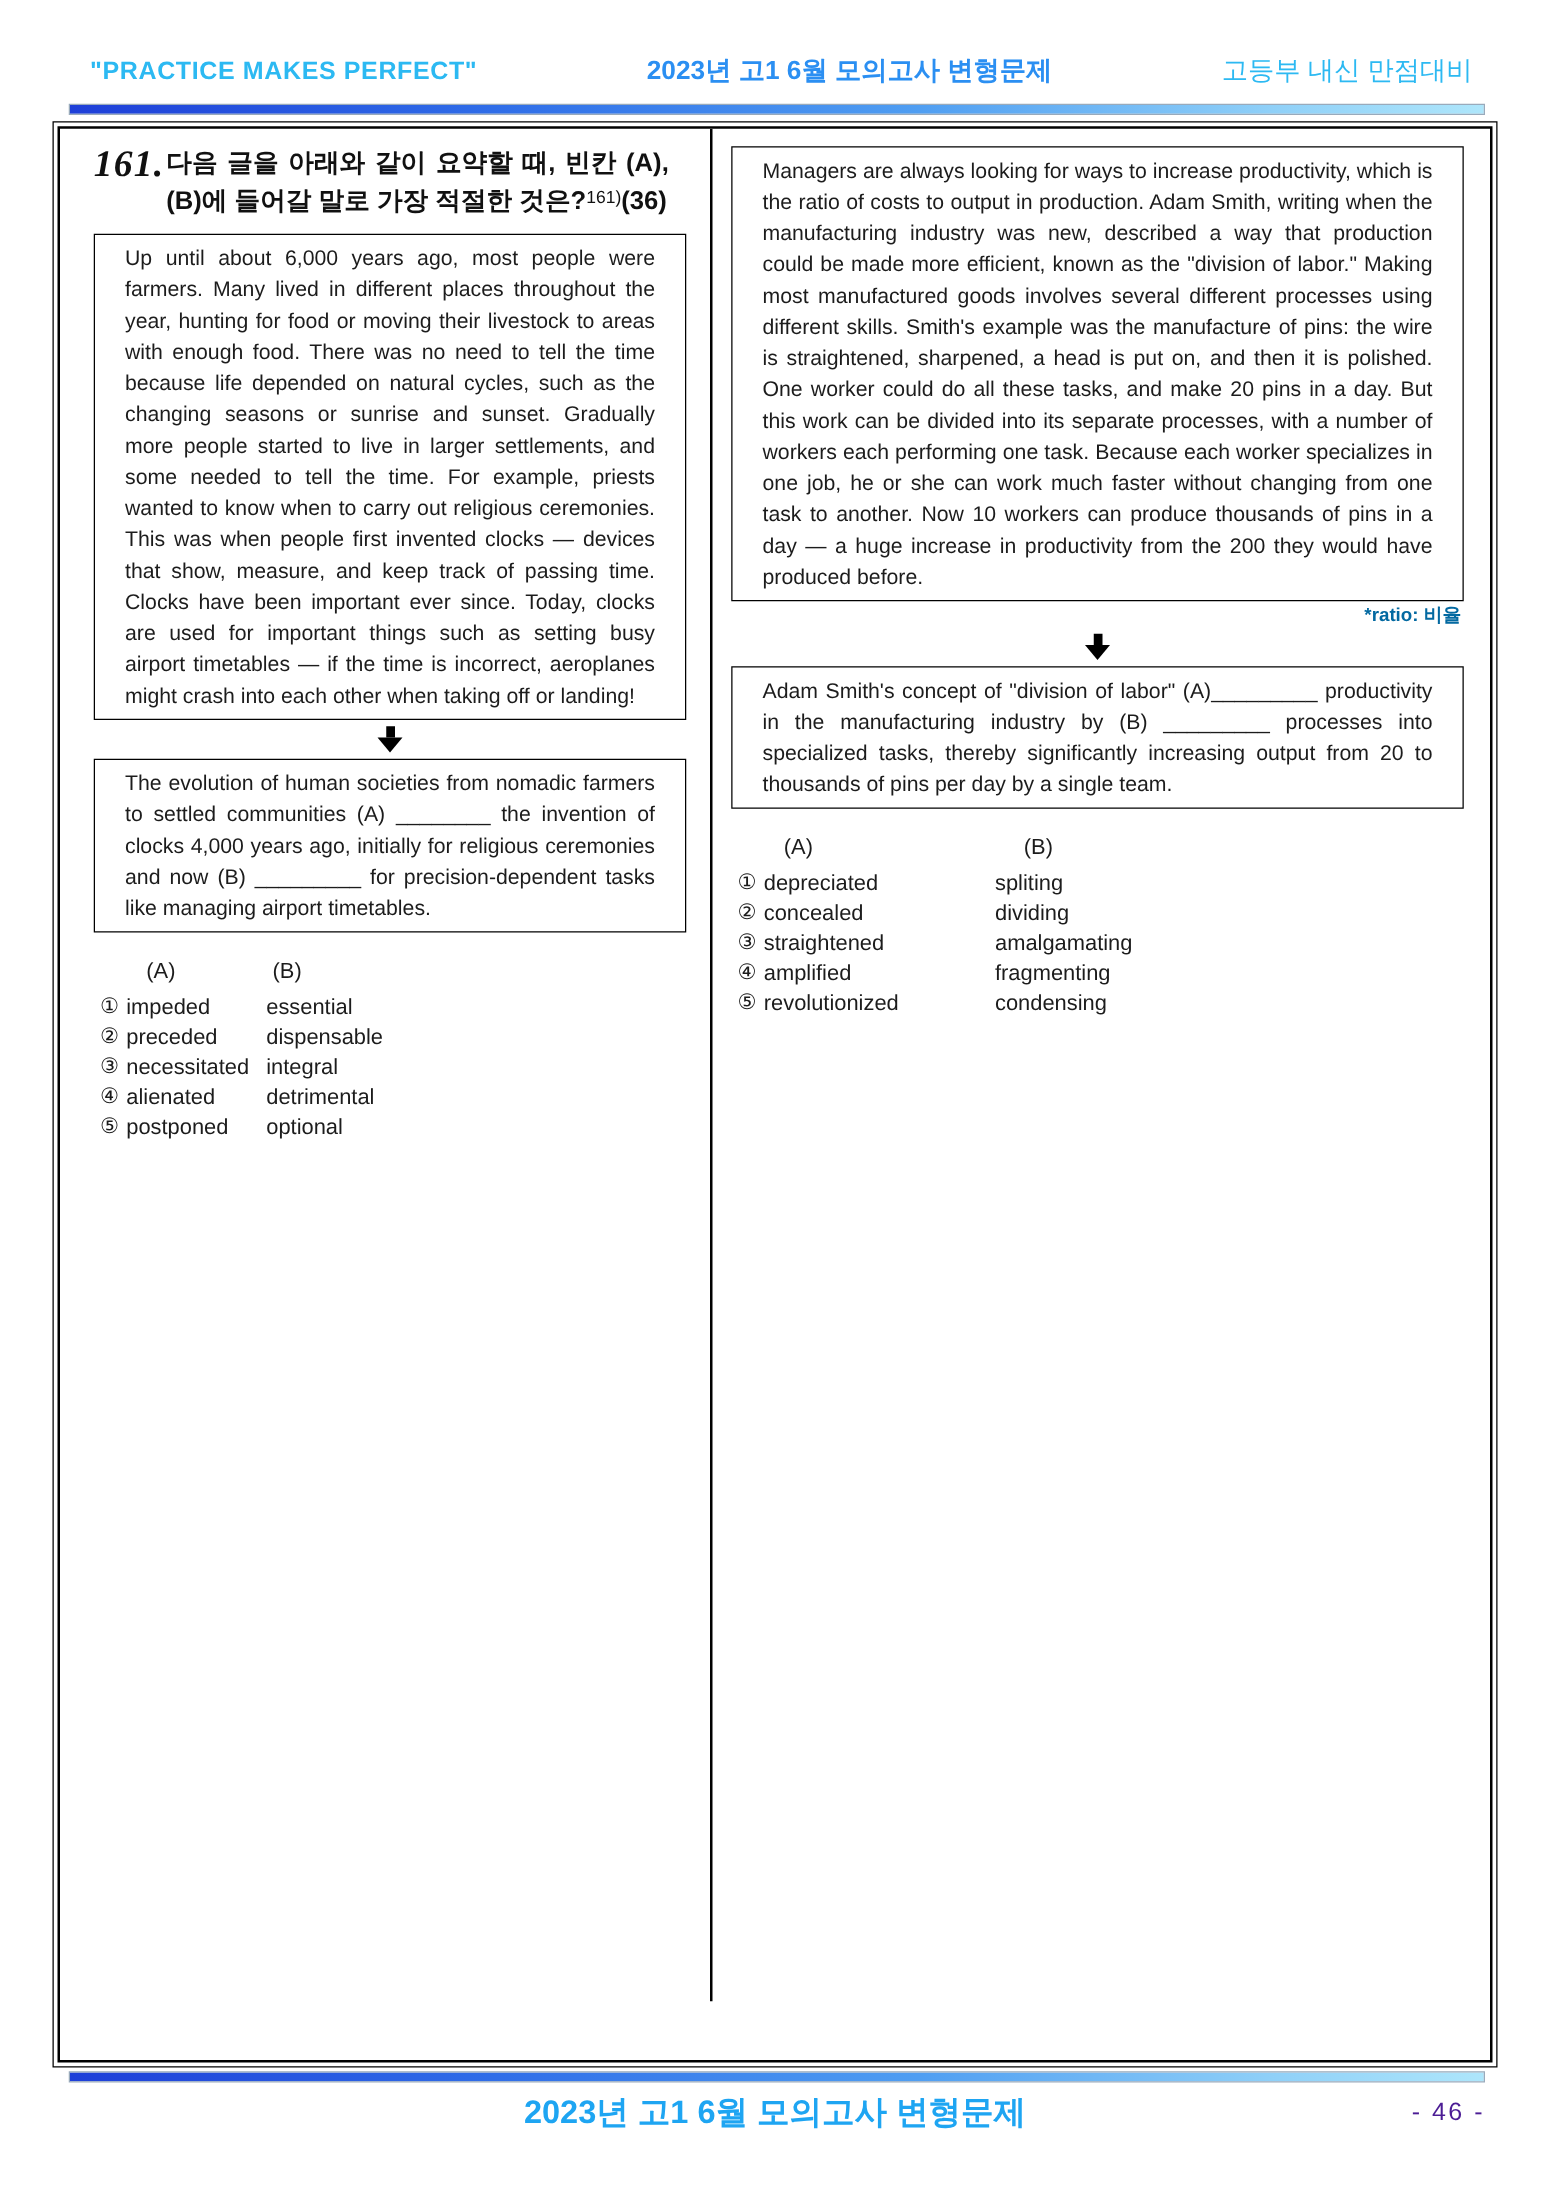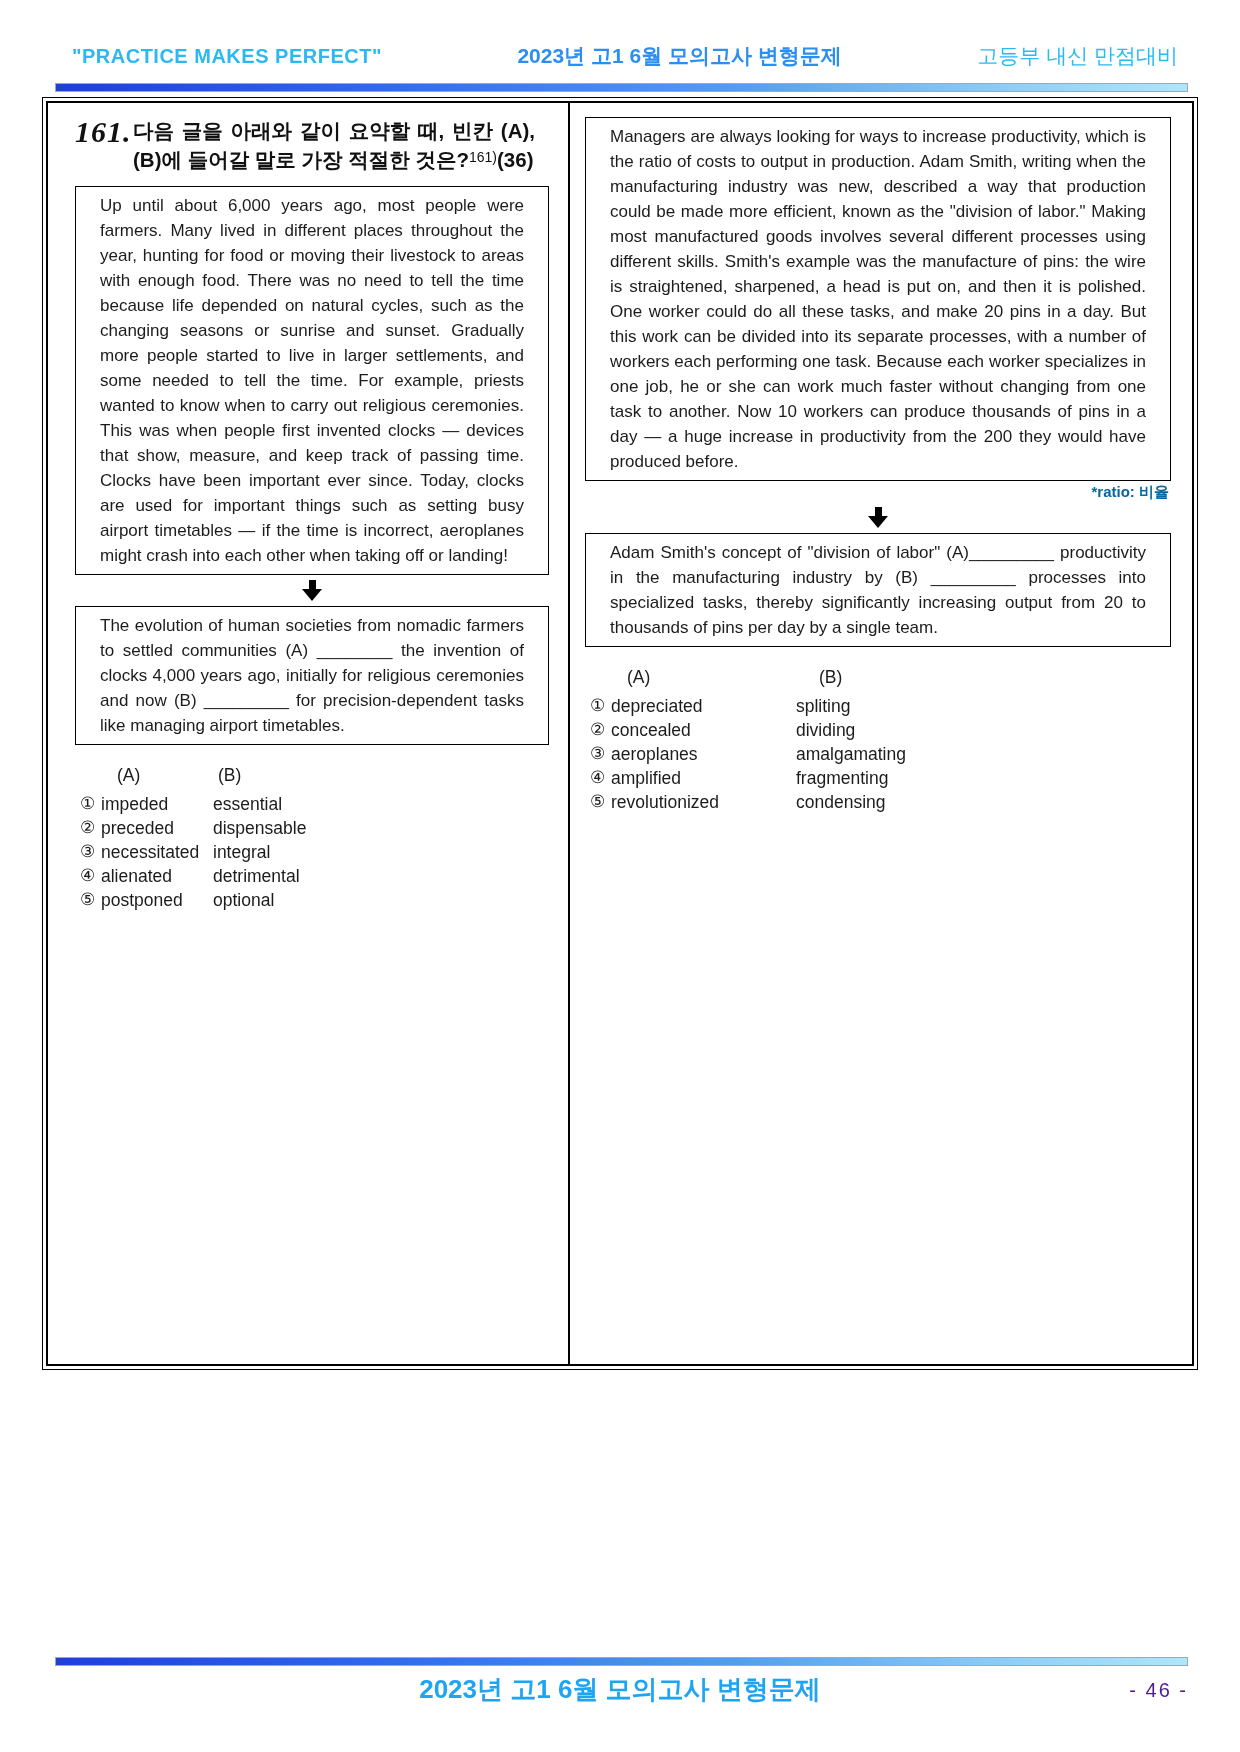--- a/index.html
+++ b/index.html
@@ -13,21 +13,21 @@
     display:flex; justify-content:space-between; align-items:baseline; }
   .hdr-left{ font-size:20px; font-weight:bold; color:#2cb9f2; letter-spacing:.5px;}
   .hdr-center{ font-size:21px; font-weight:bold; color:#2b8ff2;}
   .hdr-right{ font-size:21px; font-weight:normal; color:#2cb9f2;}
   .grad-bar{ position:absolute; left:55px; right:52px; height:9px;
     background:linear-gradient(90deg,#1e3fd8 0%,#2f6de8 30%,#4f9ef2 60%,#8fd0f8 85%,#aee6fb 100%);
     border:1px solid #9ab; }
   #topbar{ top:83px; }
   #botbar{ top:1657px; }
   
-  .page-frame{ position:absolute; left:42px; top:97px; width:1156px; height:1273px; }
+  .page-frame{ position:absolute; left:42px; top:97px; width:1156px; height:1557px; }
   .frame-outer{ width:100%; height:100%; border:1px solid #000; padding:3px; }
   .frame-inner{ width:100%; height:100%; border:2px solid #000; position:relative; overflow:hidden; }
   .divider{ position:absolute; left:520px; top:0; width:2px; height:1498px; background:#000; }
   .col{ position:absolute; top:14px; }
   .col-left{ left:27px; width:474px; }
   .col-right{ left:537px; width:586px; }
   
   .q-head{ display:flex; margin-bottom:13px; }
   .q-num{ flex:0 0 58px; font-family:"Liberation Serif", serif; font-style:italic;
     font-weight:bold; font-size:30px; line-height:30px; letter-spacing:1px; }
@@ -133,21 +133,21 @@
           <span class="c-a">depreciated</span>
           <span class="c-b">spliting</span>
         </div>
         <div class="choice-row">
           <span class="c-num">②</span>
           <span class="c-a">concealed</span>
           <span class="c-b">dividing</span>
         </div>
         <div class="choice-row">
           <span class="c-num">③</span>
-          <span class="c-a">aeroplanes</span>
+          <span class="c-a">straightened</span>
           <span class="c-b">amalgamating</span>
         </div>
         <div class="choice-row">
           <span class="c-num">④</span>
           <span class="c-a">amplified</span>
           <span class="c-b">fragmenting</span>
         </div>
         <div class="choice-row">
           <span class="c-num">⑤</span>
           <span class="c-a">revolutionized</span>

